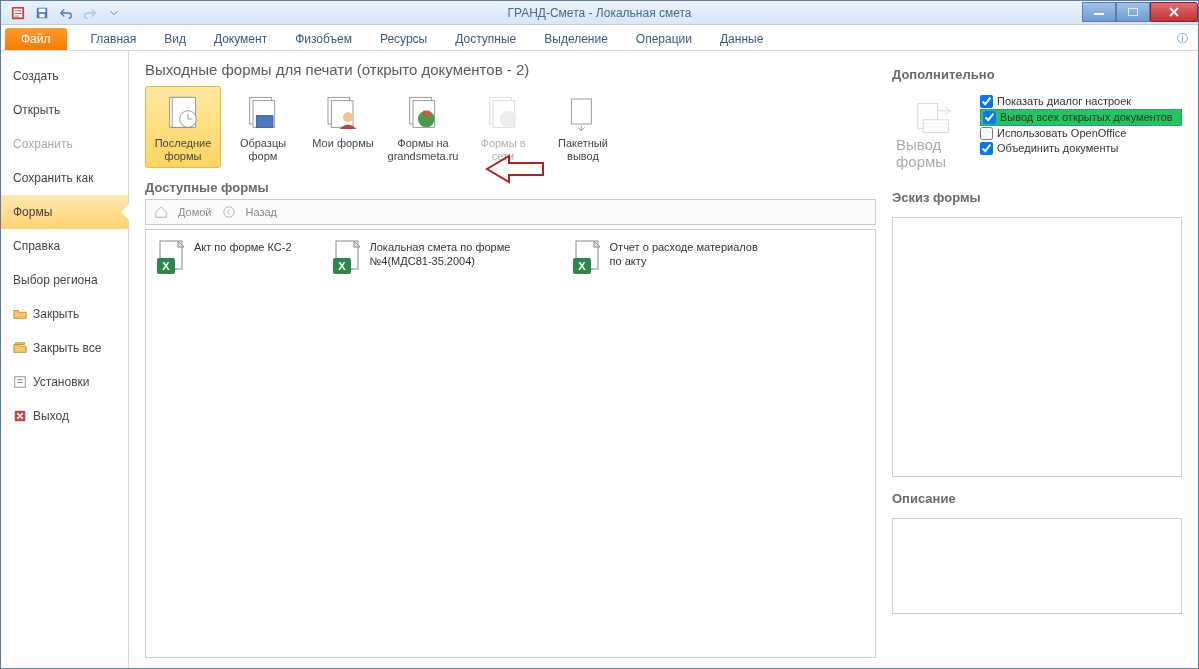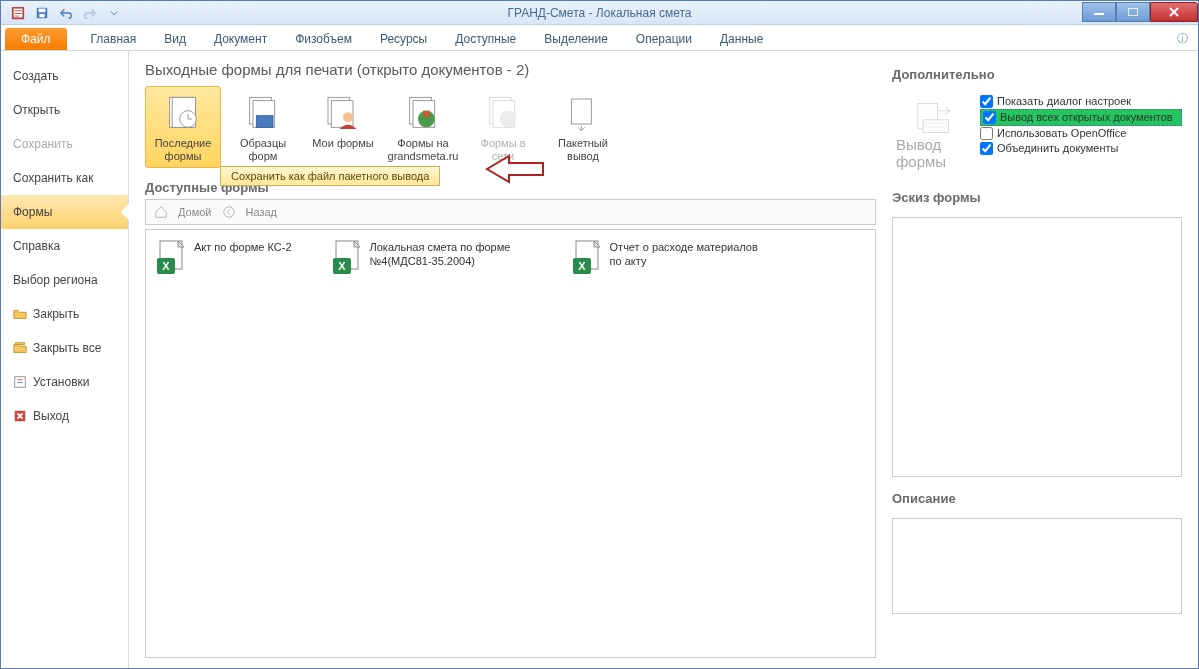--- a/index.html
+++ b/index.html
@@ -274,21 +274,20 @@
           <div class="big-btn">
             <div class="bicon">
                 <svg viewBox="0 0 48 48">
                   <rect x="10" y="6" width="24" height="30" fill="#fff" stroke="#888"></rect>
                   <path d="M22 38 v6 M18 40 l4 4 l4 -4" stroke="#888" fill="none"></path>
                 </svg>
               </div>
             <div class="blabel">Пакетный вывод</div>
           </div>
 
-          <div class="tooltip-bar">Сохранить как файл пакетного вывода</div>
           <div class="red-arrow"><svg viewBox="0 0 60 34">
                 <path d="M2 17 L24 4 L24 11 L58 11 L58 23 L24 23 L24 30 Z" fill="none" stroke="#b02020" stroke-width="2"></path>
               </svg></div>
         </div>
 
         <div class="sub-title">Доступные формы</div>
 
         <div class="crumb-bar">
           <span>
               <svg viewBox="0 0 16 16">

